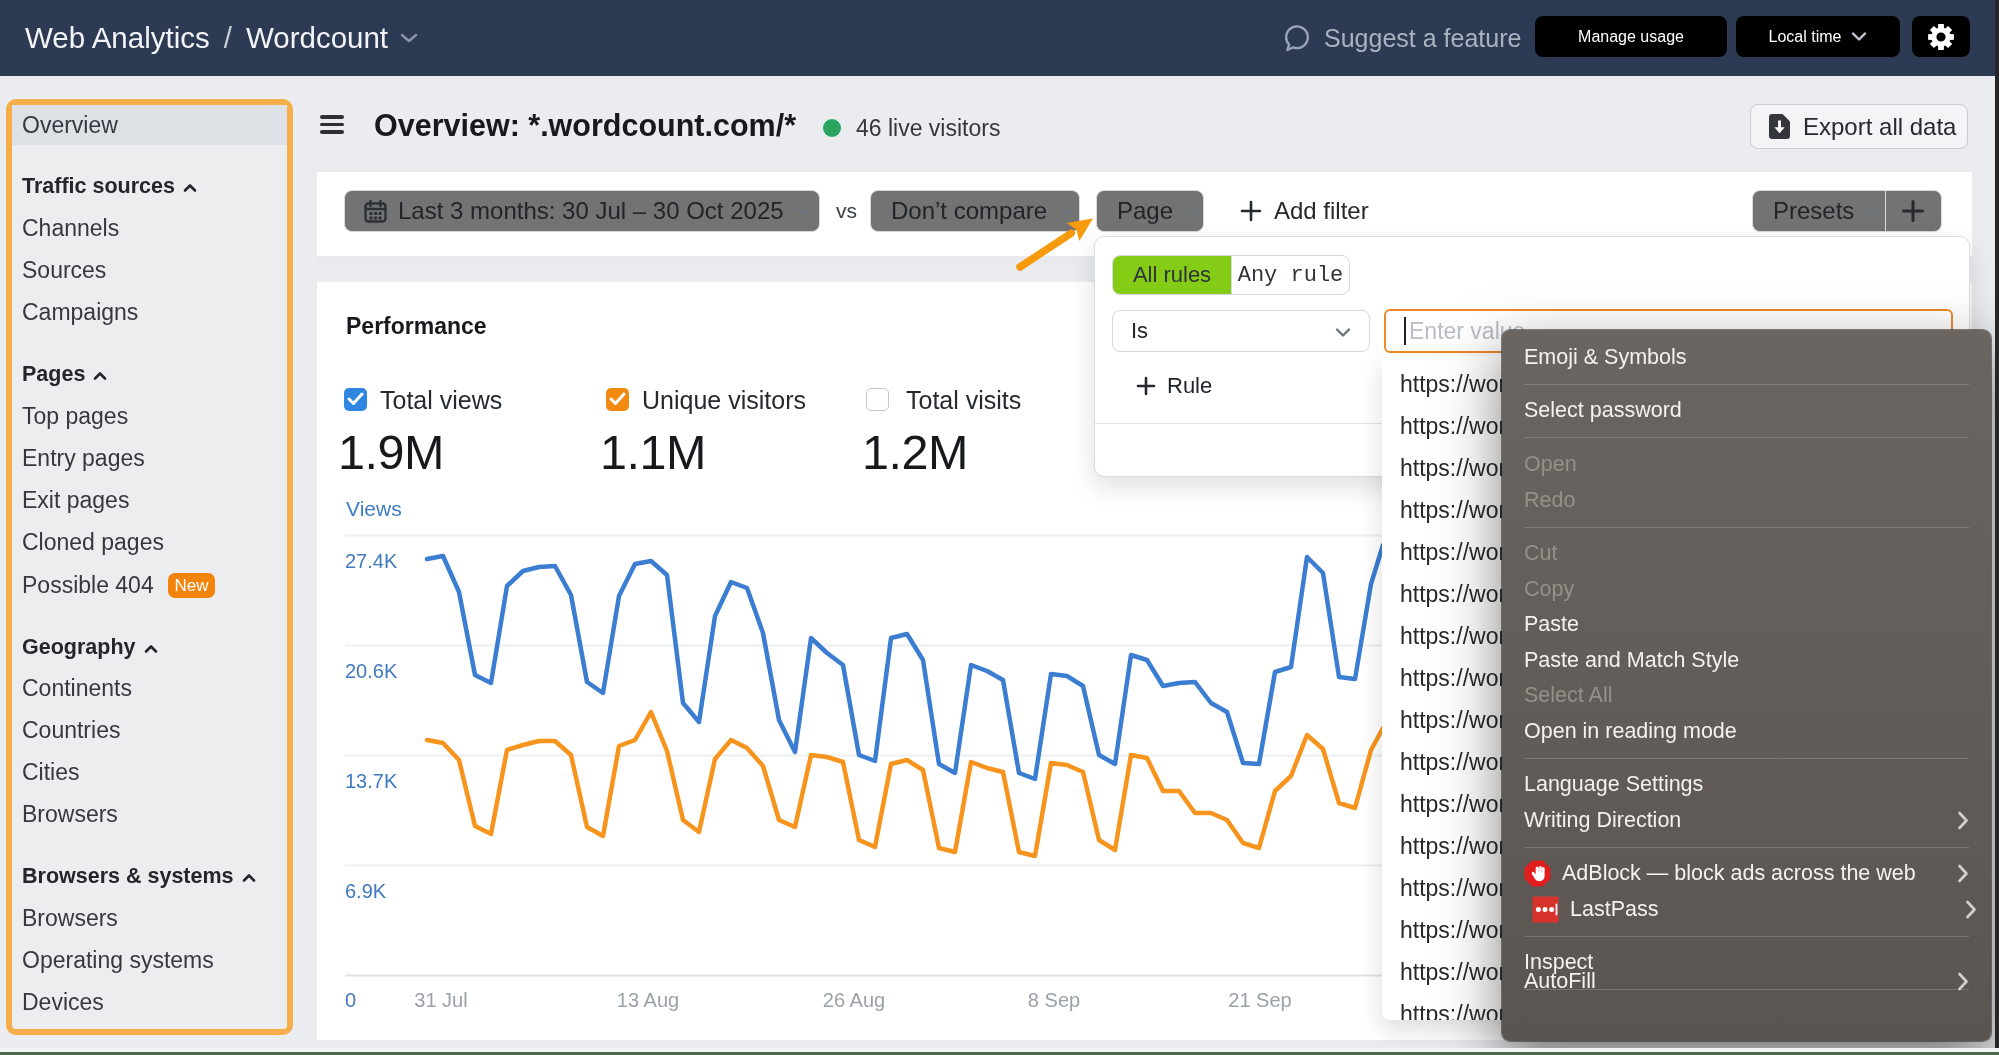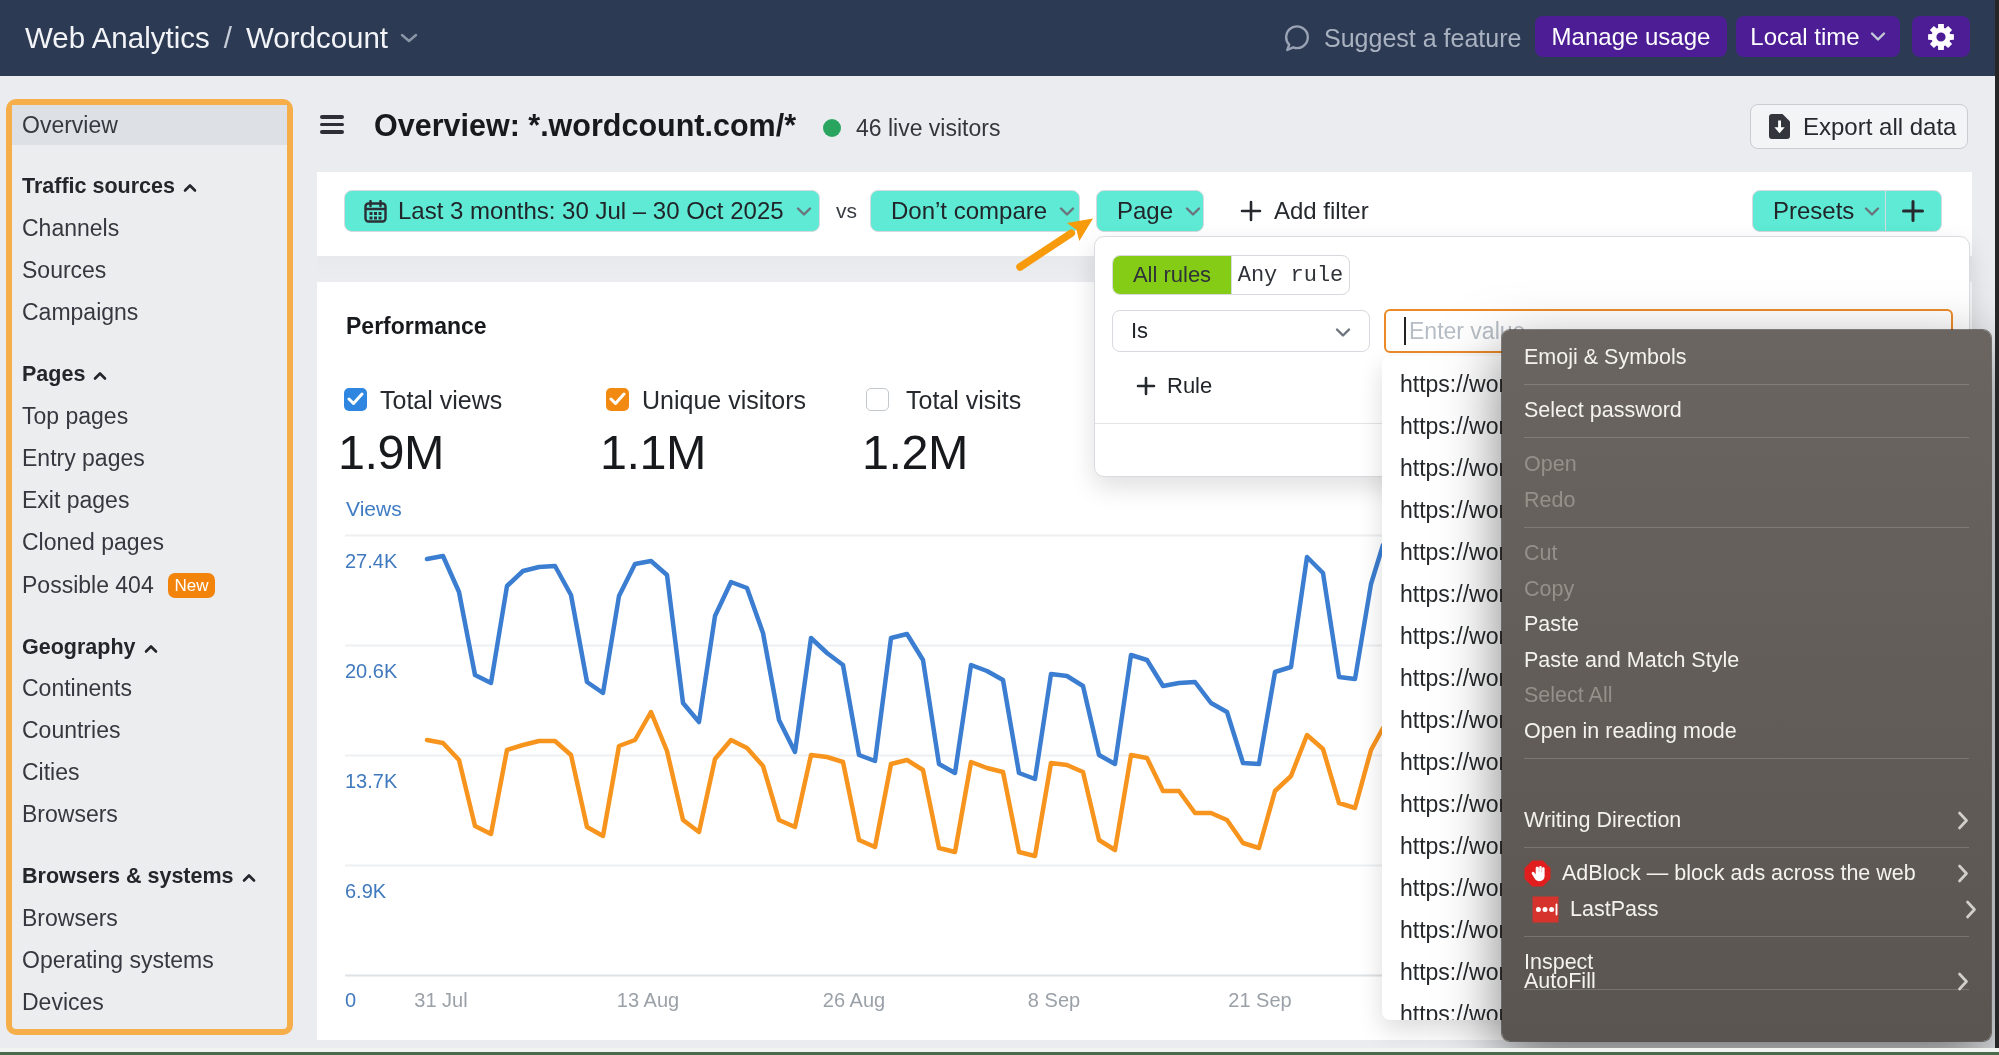--- a/index.html
+++ b/index.html
@@ -4,21 +4,21 @@
 <style>
   * { margin:0; padding:0; box-sizing:border-box; }
   html,body { width:1999px; height:1055px; overflow:hidden; }
   body { font-family:"Liberation Sans", sans-serif; background:#eaecef; position:relative; }
   .abs { position:absolute; }
 
   
   #topbar { left:0; top:0; width:1999px; height:76px; background:#2d3a53; }
   #tb-title { left:25px; top:0; height:76px; display:flex; align-items:center; font-size:29.5px; color:#f2f4f8; }
   #tb-title .slash { color:#c7cdd8; margin:0 14px; }
-  .tb-btn { background:#4c1d95; border-radius:8px; color:#fff; font-size:24px; display:flex; align-items:center; justify-content:center; }
+  .tb-btn { background:#000000; border-radius:8px; color:#fff; font-size:16px; display:flex; align-items:center; justify-content:center; }
   #suggest { left:1283px; top:0; height:76px; display:flex; align-items:center; color:#a9b2c1; font-size:25px; }
   #manage { left:1535px; top:16px; width:192px; height:41px; }
   #localtime { left:1736px; top:16px; width:164px; height:41px; }
   #gearbtn { left:1912px; top:16px; width:58px; height:41px; }
 
   
   #sidebar { left:6px; top:99px; width:287px; height:936px; background:#ebedef; border:6px solid #f6ae4b; border-radius:10px; }
   .side-item { position:absolute; left:10px; width:265px; font-size:23px; color:#35393f; transform:translateY(-50%); }
   .side-head { font-weight:bold; color:#23262b; font-size:21.5px; }
   #ov-hl { position:absolute; left:0px; top:0px; width:275px; height:40px; background:#dde0e5; }
@@ -30,21 +30,21 @@
   #burger div { position:absolute; left:0; width:24px; height:3.6px; background:#2c3036; border-radius:2px; }
   #h1 { left:374px; top:108px; font-size:30.5px; font-weight:bold; color:#17191d; }
   #livedot { left:823px; top:119px; width:18px; height:18px; border-radius:50%; background:#29a55f; }
   #livetext { left:856px; top:115px; font-size:23px; color:#33373d; }
   #exportbtn { left:1750px; top:104px; width:218px; height:45px; background:#f3f4f6; border:1.5px solid #c9cdd2; border-radius:8px; display:flex; align-items:center; }
   #exportbtn span { font-size:24px; color:#26292e; margin-left:13px; }
 
   
   #filterband { left:317px; top:172px; width:1655px; height:84px; background:#fff; }
   #bandshadow { left:317px; top:256px; width:1655px; height:26px; background:linear-gradient(#e7e9ec, #ebedf0); }
-  .fbtn { position:absolute; top:190px; height:42px; background:#5eead4; border:1.5px solid #d6d9dd; border-radius:8px; display:flex; align-items:center; font-size:24px; color:#212429; }
+  .fbtn { position:absolute; top:190px; height:42px; background:#737373; border:1.5px solid #d6d9dd; border-radius:8px; display:flex; align-items:center; font-size:24px; color:#212429; }
   #datebtn { left:344px; width:476px; }
   #vslabel { left:836px; top:190px; height:42px; display:flex; align-items:center; font-size:21px; color:#383c42; }
   #cmpbtn { left:870px; width:210px; }
   #pagebtn { left:1096px; width:108px; }
   #addfilter { left:1240px; top:190px; height:42px; display:flex; align-items:center; font-size:24px; color:#26292e; }
   #presets { left:1752px; width:134px; border-radius:8px 0 0 8px; }
   #plusbtn { left:1884.5px; width:57.5px; border-radius:0 8px 8px 0; justify-content:center; }
 
   
   #card { left:317px; top:282px; width:1655px; height:758px; background:#fff; }
@@ -309,20 +309,21 @@
     <div class="mi" style="top:27px;">Emoji &amp; Symbols</div>
     <div class="mi" style="top:80px;">Select password</div>
     <div class="mi dim" style="top:134px;">Open</div>
     <div class="mi dim" style="top:170px;">Redo</div>
     <div class="mi dim" style="top:223px;">Cut</div>
     <div class="mi dim" style="top:259px;">Copy</div>
     <div class="mi" style="top:294px;">Paste</div>
     <div class="mi" style="top:330px;">Paste and Match Style</div>
     <div class="mi dim" style="top:365px;">Select All</div>
     <div class="mi" style="top:401px;">Open in reading mode</div>
+    <div class="mi" style="top:454px;">Language Settings</div>
     <div class="mi" style="top:490px;">Writing Direction<svg class="marrow" width="12" height="20" viewBox="0 0 12 20">
         <path d="M2.5 2.5 L9.5 10 L2.5 17.5" stroke="#d2cfcb" stroke-width="2.7" fill="none" stroke-linecap="round" stroke-linejoin="round"></path>
       </svg></div>
     <div class="mi mi-icon-text" style="top:543px;"><svg class="micon" width="27" height="27" viewBox="0 0 27 27">
         <path d="M8.2 0.5 h10.6 l7.7 7.7 v10.6 l-7.7 7.7 h-10.6 l-7.7 -7.7 v-10.6 Z" fill="#e01e1e"></path>
         <path d="M13.5 6.2 c0.9 0 1.5 0.7 1.5 1.5 v4 l0.3 0 v-5 c0-0.9 0.6-1.5 1.4-1.5 c0.8 0 1.4 0.6 1.4 1.5 v5.3 l0.3 0 v-4 c0-0.8 0.6-1.4 1.4-1.4 c0.8 0 1.4 0.6 1.4 1.4 v8.2 c0 3.2-2.4 5.6-5.6 5.6 c-2.3 0-4-1-5.2-2.9 l-3-4.8 c-0.5-0.8-0.3-1.7 0.5-2.2 c0.7-0.4 1.6-0.2 2.1 0.5 l1.5 2.2 v-6.9 c0-0.8 0.6-1.5 1.5-1.5 Z" fill="#fff" transform="scale(0.92) translate(1.2,1.2)"></path>
       </svg>AdBlock — block ads across the web<svg class="marrow" width="12" height="20" viewBox="0 0 12 20">
         <path d="M2.5 2.5 L9.5 10 L2.5 17.5" stroke="#d2cfcb" stroke-width="2.7" fill="none" stroke-linecap="round" stroke-linejoin="round"></path>
       </svg></div>
     <div class="mi mi-icon-text" style="top:579px;margin-left:8px;"><svg class="micon" width="27" height="27" viewBox="0 0 27 27">

